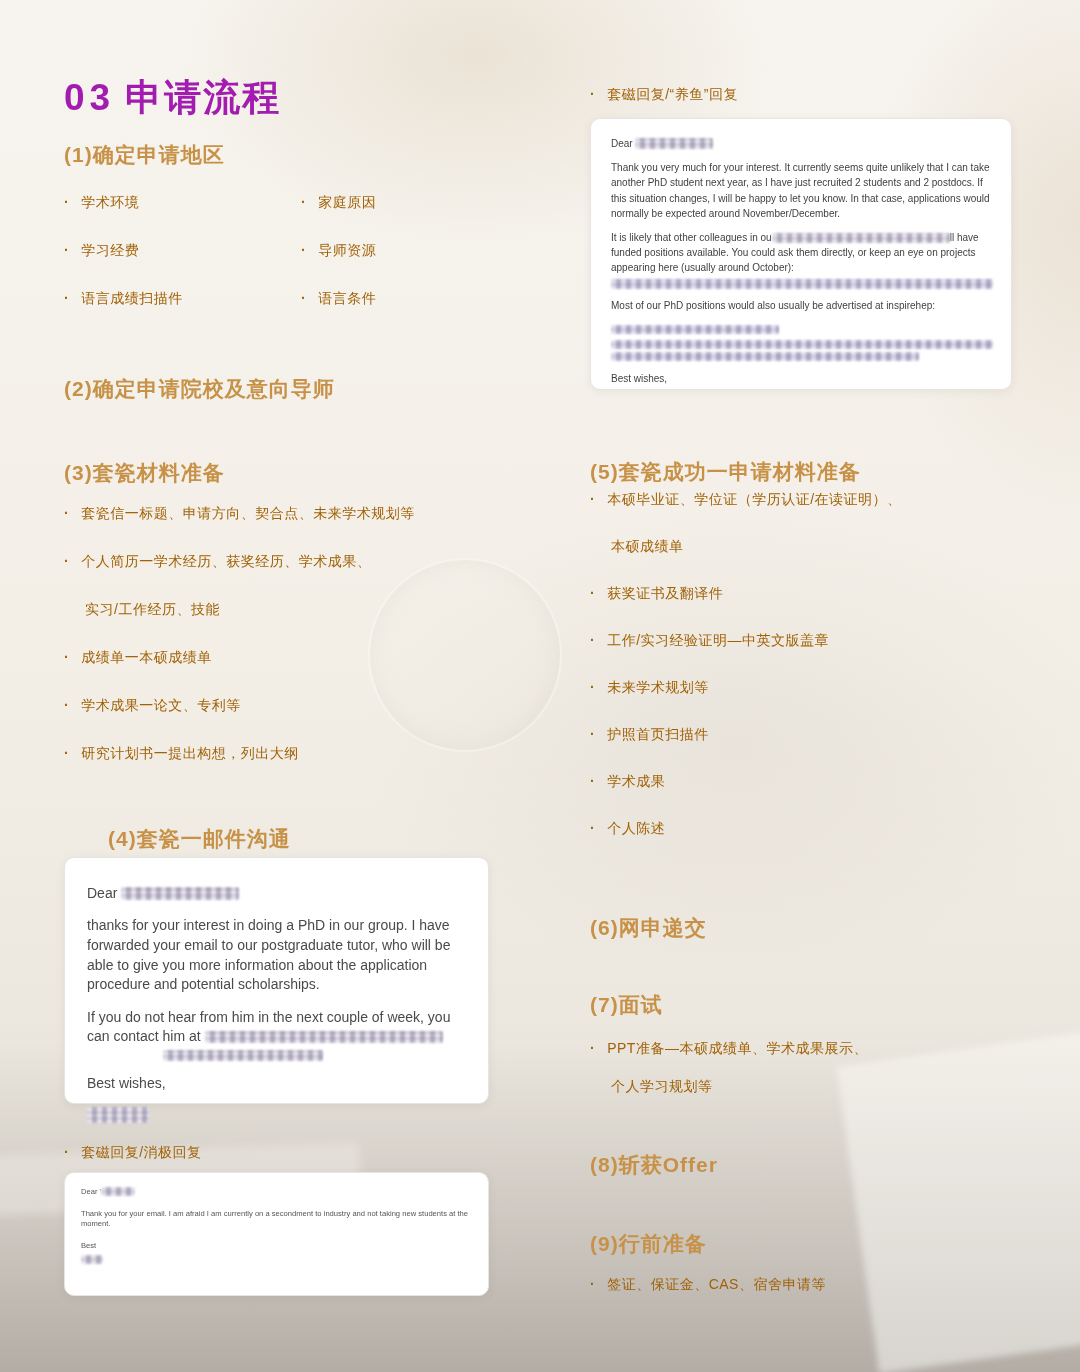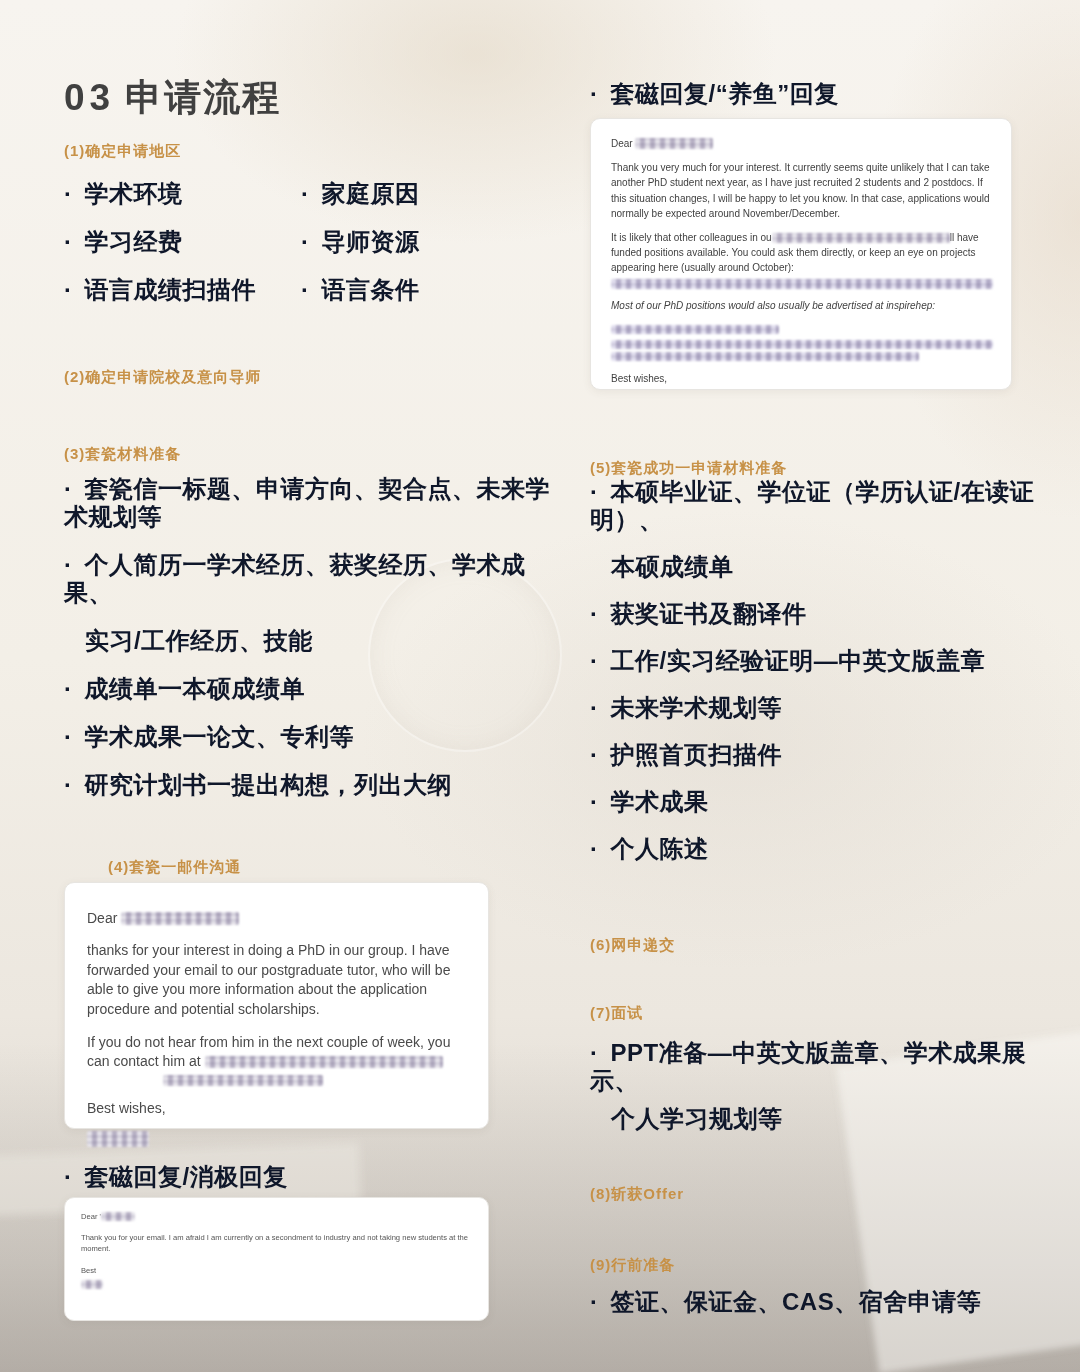--- a/index.html
+++ b/index.html
@@ -16,24 +16,24 @@
   .bg-cup{position:absolute;left:368px;top:558px;width:190px;height:190px;border-radius:50%;
     border:2px solid rgba(255,255,255,0.55);box-shadow:inset 0 0 26px rgba(178,168,156,0.28);opacity:.55;}
   .bg-paper{position:absolute;left:856px;top:1040px;width:360px;height:310px;
     background:rgba(252,250,246,0.5);transform:rotate(-8deg);filter:blur(3px);}
   .bg-paper2{position:absolute;left:-60px;top:1150px;width:420px;height:60px;
     background:rgba(235,231,224,0.55);transform:rotate(-2deg);filter:blur(4px);}
   
   .col{position:absolute;}
   .col-left{left:64px;top:78px;width:506px;}
   .col-right{left:590px;top:78px;width:466px;}
-  .big-title{color:#404040;font-size:37px;font-weight:800;letter-spacing:2px;line-height:1.1;margin:0 0 22px 0;}
+  .big-title{color:#a21caf;font-size:37px;font-weight:800;letter-spacing:2px;line-height:1.1;margin:0 0 22px 0;}
   .big-title .num{letter-spacing:5px;margin-right:10px;}
-  .h2{color:#C79147;font-size:15px;font-weight:700;letter-spacing:1px;line-height:1.3;margin:0;}
-  .li{font-size:24px;font-weight:700;color:#0f172a;letter-spacing:0.5px;line-height:28px;}
+  .h2{color:#C79147;font-size:21px;font-weight:700;letter-spacing:1px;line-height:1.3;margin:0;}
+  .li{font-size:14px;font-weight:400;color:#a16207;letter-spacing:0.5px;line-height:28px;}
   .dot::before{content:"·";font-weight:800;margin-right:12px;}
   .cont{padding-left:21px;}
   .grid2{display:grid;grid-template-columns:237px 1fr;row-gap:20px;margin-top:20px;}
   .vlist .li{margin-bottom:20px;}
   
   .email{background:#ffffff;border:1px solid #e7e5e1;border-radius:10px;
     box-shadow:0 2px 8px rgba(90,82,70,0.08);color:#4a4a4a;font-family:"Liberation Sans","DejaVu Sans",sans-serif;}
   .em1{width:425px;height:247px;padding:26px 22px;box-sizing:border-box;font-size:14px;line-height:1.4;margin-top:5px;}
   .em1 p{margin:0 0 13px 0;}
   .em3{width:422px;height:272px;padding:17px 20px;box-sizing:border-box;font-size:10px;line-height:1.52;color:#3f3f3f;margin-top:10px;}
@@ -109,21 +109,21 @@
   </div>
 
   <div class="col col-right">
     <div class="li dot mt2">套磁回复/“养鱼”回复</div>
 
     <div class="email em3">
       <p><span>Dear</span> <span class="bl" style="width:78px;height:11px;"></span></p>
       <p>Thank you very much for your interest. It currently seems quite unlikely that I can take another PhD student next year, as I have just recruited 2 students and 2 postdocs. If this situation changes, I will be happy to let you know. In that case, applications would normally be expected around November/December.</p>
       <p style="margin-bottom:2px;"><span>It is likely that other colleagues in ou</span><span class="bl" style="width:178px;height:10px;"></span><span>ll have funded positions available. You could ask them directly, or keep an eye on projects appearing here (usually around October):</span></p>
       <span class="bl link blk" style="width:382px;height:10px;margin-bottom:9px;"></span>
-      <p style="margin-bottom:12px;font-style:italic;">Most of our PhD positions would also usually be advertised at inspirehep:</p>
+      <p style="margin-bottom:12px;">Most of our PhD positions would also usually be advertised at inspirehep:</p>
       <span class="bl link blk" style="width:168px;height:9px;"></span>
       <span class="bl link blk" style="width:382px;height:9px;margin-top:6px;"></span>
       <span class="bl link blk" style="width:308px;height:9px;margin-bottom:10px;"></span>
       <p>Best wishes,</p>
     </div>
 
     <h2 class="h2 mt68">(5)套瓷成功一申请材料准备</h2>
     <div class="vlist s5list mt14">
       <div class="li dot">本硕毕业证、学位证（学历认证/在读证明）、</div>
       <div class="li cont">本硕成绩单</div>
@@ -131,21 +131,21 @@
       <div class="li dot">工作/实习经验证明—中英文版盖章</div>
       <div class="li dot">未来学术规划等</div>
       <div class="li dot">护照首页扫描件</div>
       <div class="li dot">学术成果</div>
       <div class="li dot">个人陈述</div>
     </div>
 
     <h2 class="h2 mt72">(6)网申递交</h2>
 
     <h2 class="h2 mt49">(7)面试</h2>
-    <div class="li dot mt16">PPT准备—中英文版盖章、学术成果展示、</div>
+    <div class="li dot mt16">PPT准备—本硕成绩单、学术成果展示、</div>
     <div class="li cont mt10">个人学习规划等</div>
 
     <h2 class="h2 mt51">(8)斩获Offer</h2>
 
     <h2 class="h2 mt52">(9)行前准备</h2>
     <div class="li dot mt13">签证、保证金、CAS、宿舍申请等</div>
   </div>
 </div>
 
 </body></html>

